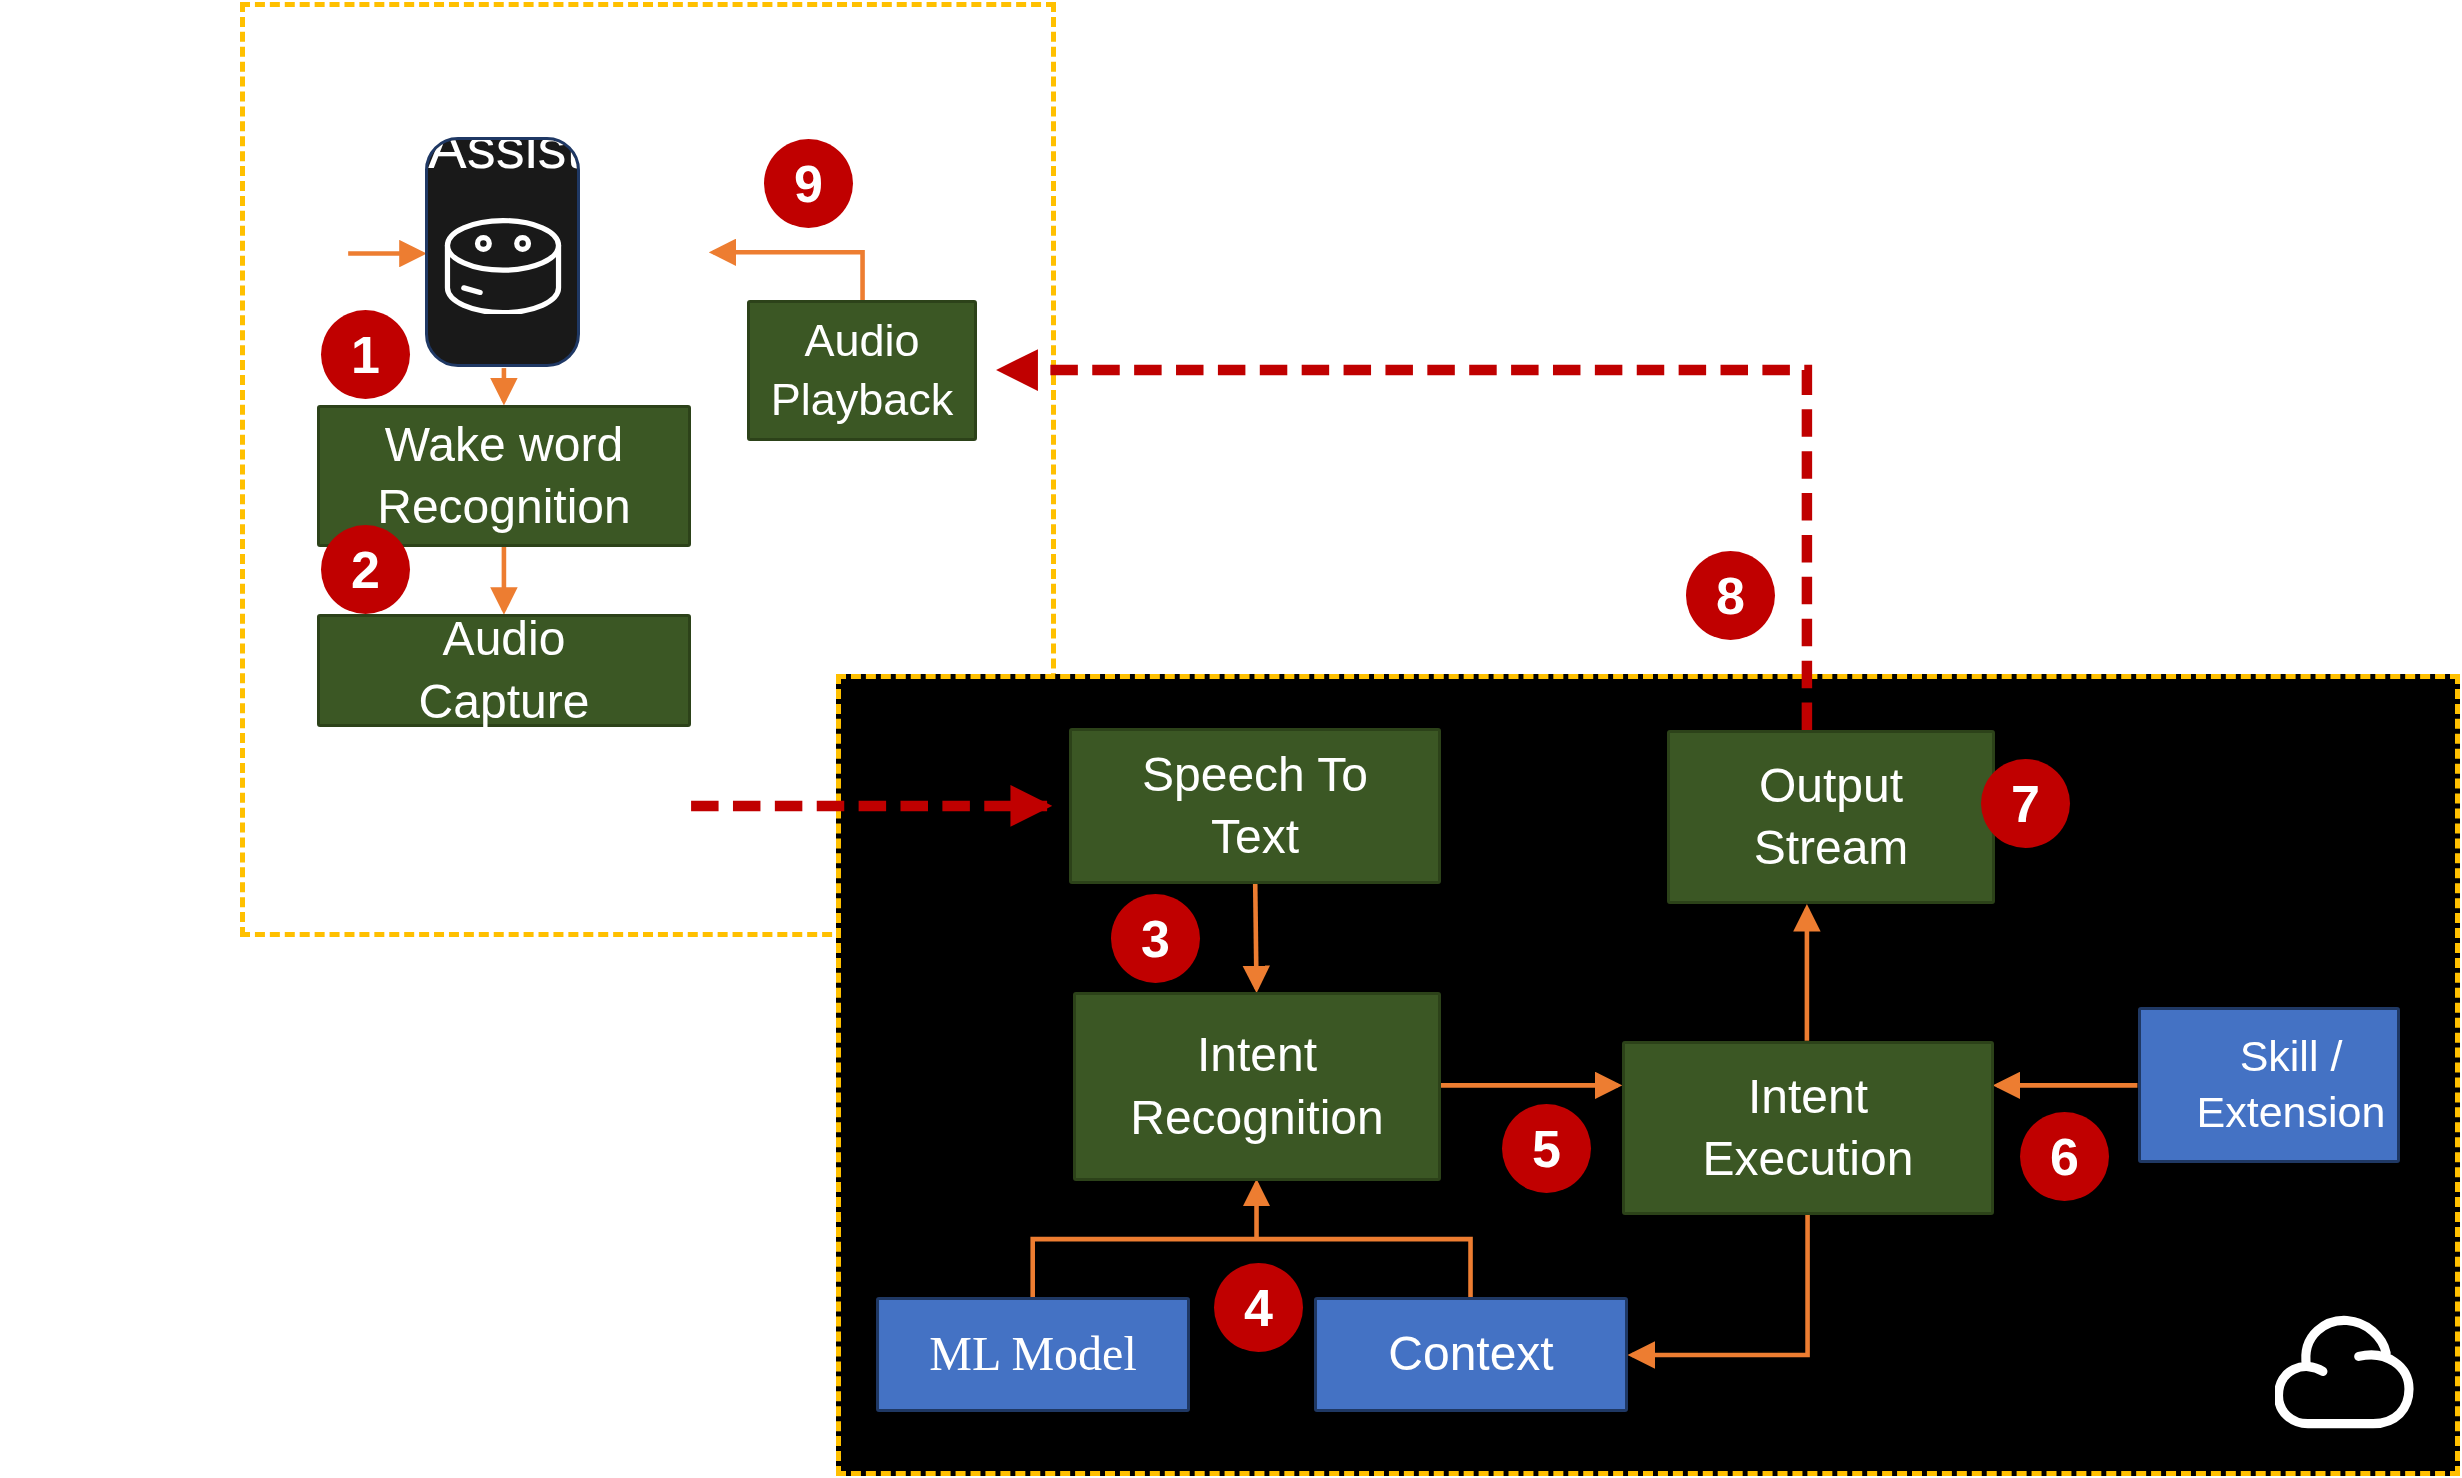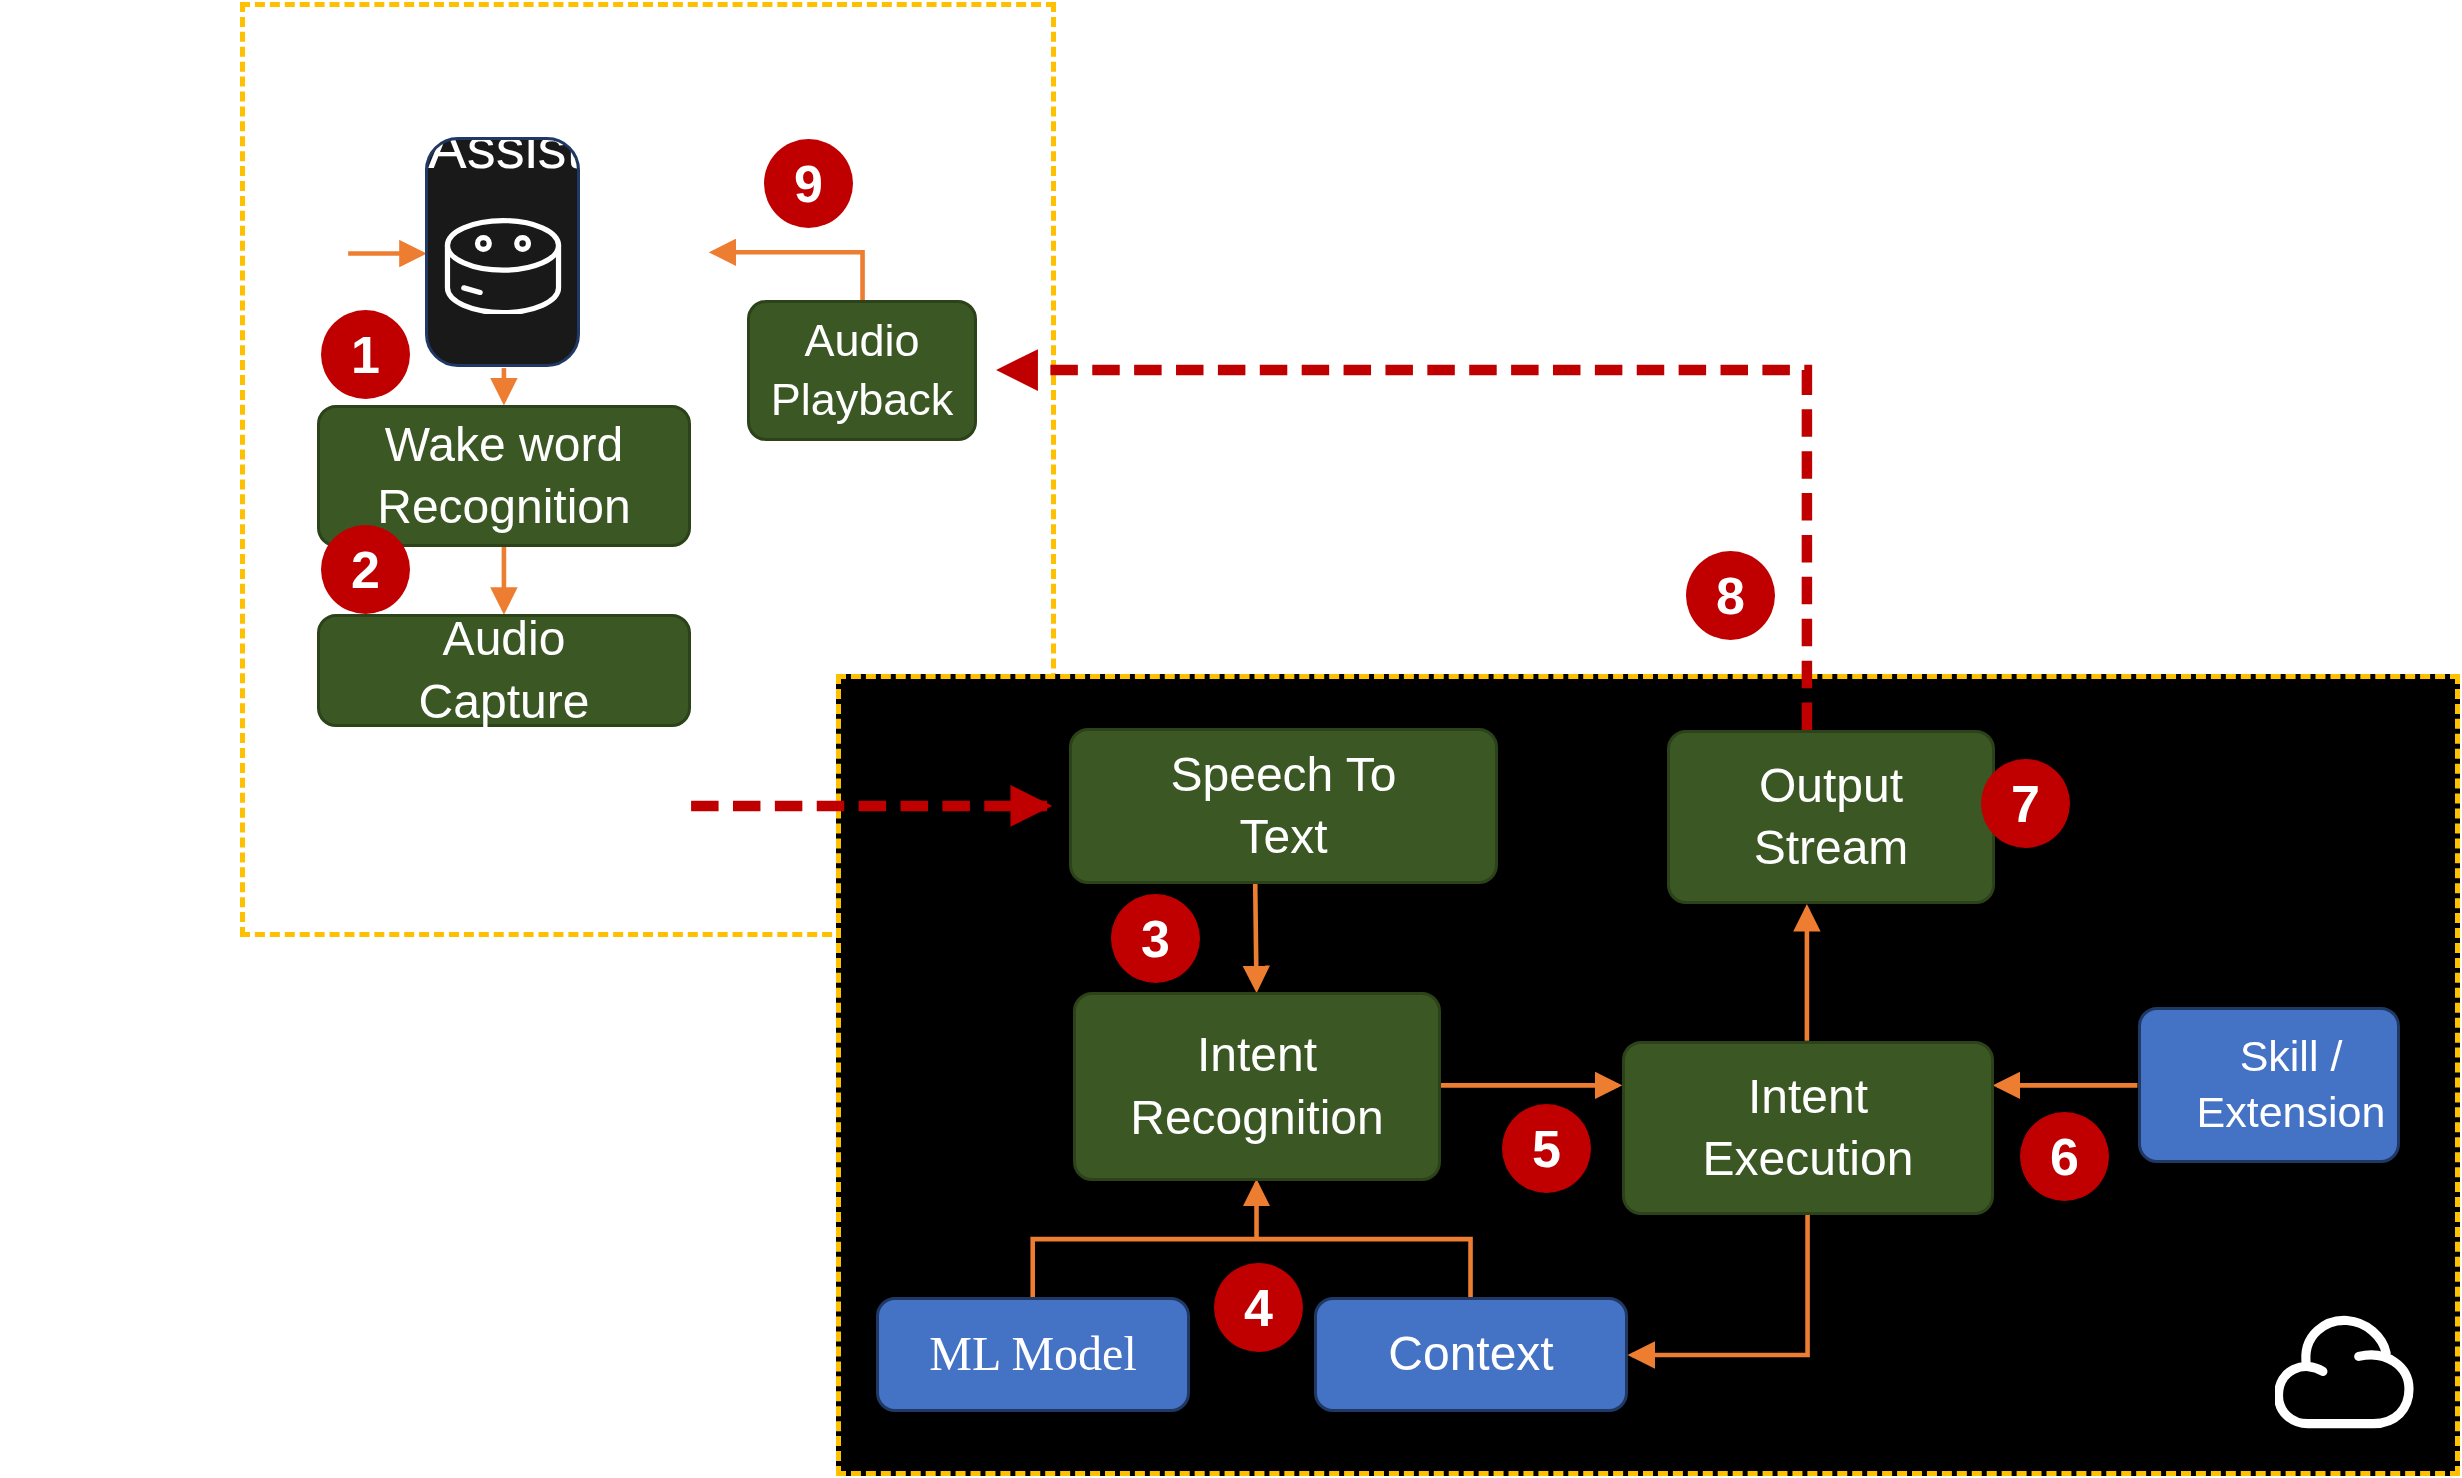--- a/index.html
+++ b/index.html
@@ -3,21 +3,21 @@
 <meta charset="utf-8">
 <style>
   html, body { margin:0; padding:0; background:#ffffff; }
   body { width:2462px; height:1479px; position:relative; overflow:hidden;
          font-family:"Liberation Sans", "DejaVu Sans", sans-serif; }
   .abs { position:absolute; }
   .region-device { left:240px; top:2px; width:816px; height:935px;
     border:5.2px dashed #FFC000; box-sizing:border-box; }
   .region-cloud { left:836px; top:674px; width:1624px; height:802px;
     background:#000; border:5.2px dashed #FFC000; box-sizing:border-box; }
-  .box { position:absolute; box-sizing:border-box; border-radius:19px;
+  .box { position:absolute; box-sizing:border-box; border-radius:3px;
     display:flex; align-items:center; justify-content:center; text-align:center;
     color:#fff; font-size:48px; line-height:1.3; white-space:pre-line; }
   .green { background:#3B5724; border:3.9px solid #2C4219; }
   .blue { background:#4472C4; border:3.9px solid #1F3864; }
   .device { background:#191919; border:3.3px solid #1F3864; border-radius:33px; overflow:hidden; }
   .device-title { position:absolute; top:-30px; left:0; width:100%; text-align:center;
     color:#fff; font-size:58px; white-space:nowrap; }
   .badge { position:absolute; width:89px; height:89px; border-radius:50%;
     background:#C00000; color:#fff; font-weight:bold; font-size:52px;
     display:flex; align-items:center; justify-content:center; box-sizing:border-box; }
@@ -70,21 +70,21 @@
   </svg>
 </div>
 
 <div class="box green" style="left:317px; top:405px; width:374px; height:142px;">Wake word
 Recognition</div>
 <div class="box green" style="left:317px; top:614px; width:374px; height:113px;">Audio
 Capture</div>
 <div class="box green" style="left:747px; top:300px; width:230px; height:141px; font-size:45px;">Audio
 Playback</div>
 
-<div class="box green" style="left:1069px; top:728px; width:429px; height:156px;">Speech To
+<div class="box green" style="left:1069px; top:728px; width:372px; height:156px;">Speech To
 Text</div>
 <div class="box green" style="left:1073px; top:992px; width:368px; height:189px;">Intent
 Recognition</div>
 <div class="box green" style="left:1622px; top:1041px; width:372px; height:174px;">Intent
 Execution</div>
 <div class="box green" style="left:1667px; top:730px; width:328px; height:174px;">Output
 Stream</div>
 <div class="box blue" style="left:876px; top:1297px; width:314px; height:115px;font-family:Liberation Serif, serif;">ML Model</div>
 <div class="box blue" style="left:1314px; top:1297px; width:314px; height:115px;">Context</div>
 <div class="box blue" style="left:2138px; top:1007px; width:262px; height:156px; font-size:43px;padding-left:44px;">Skill /

